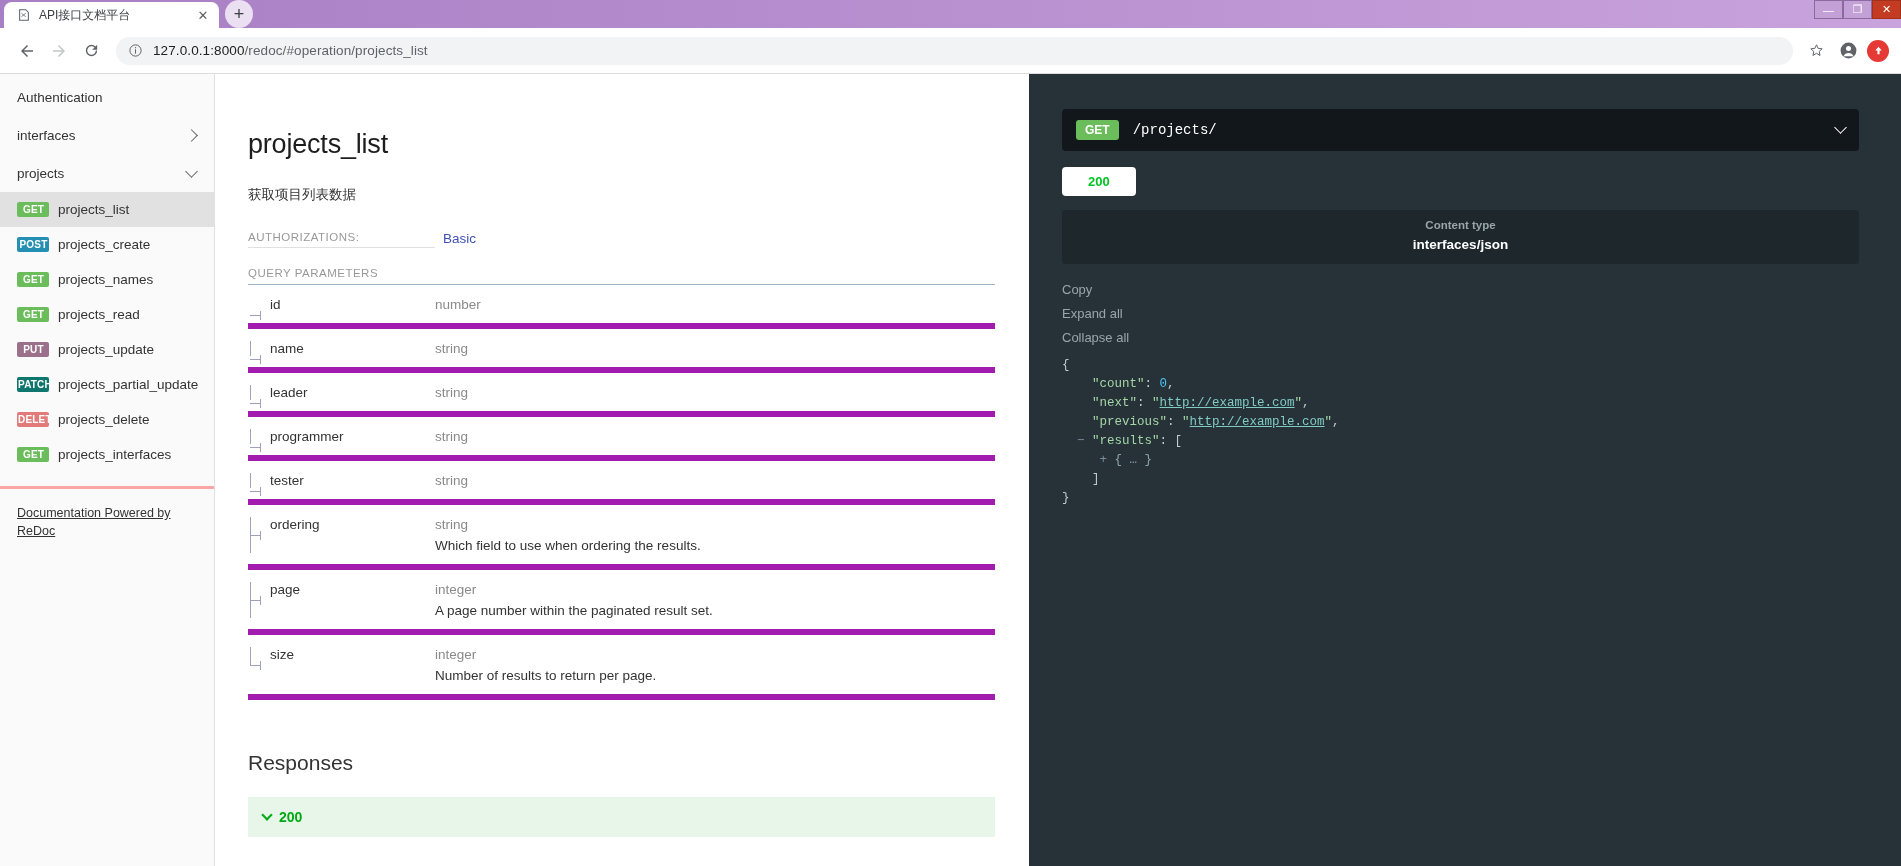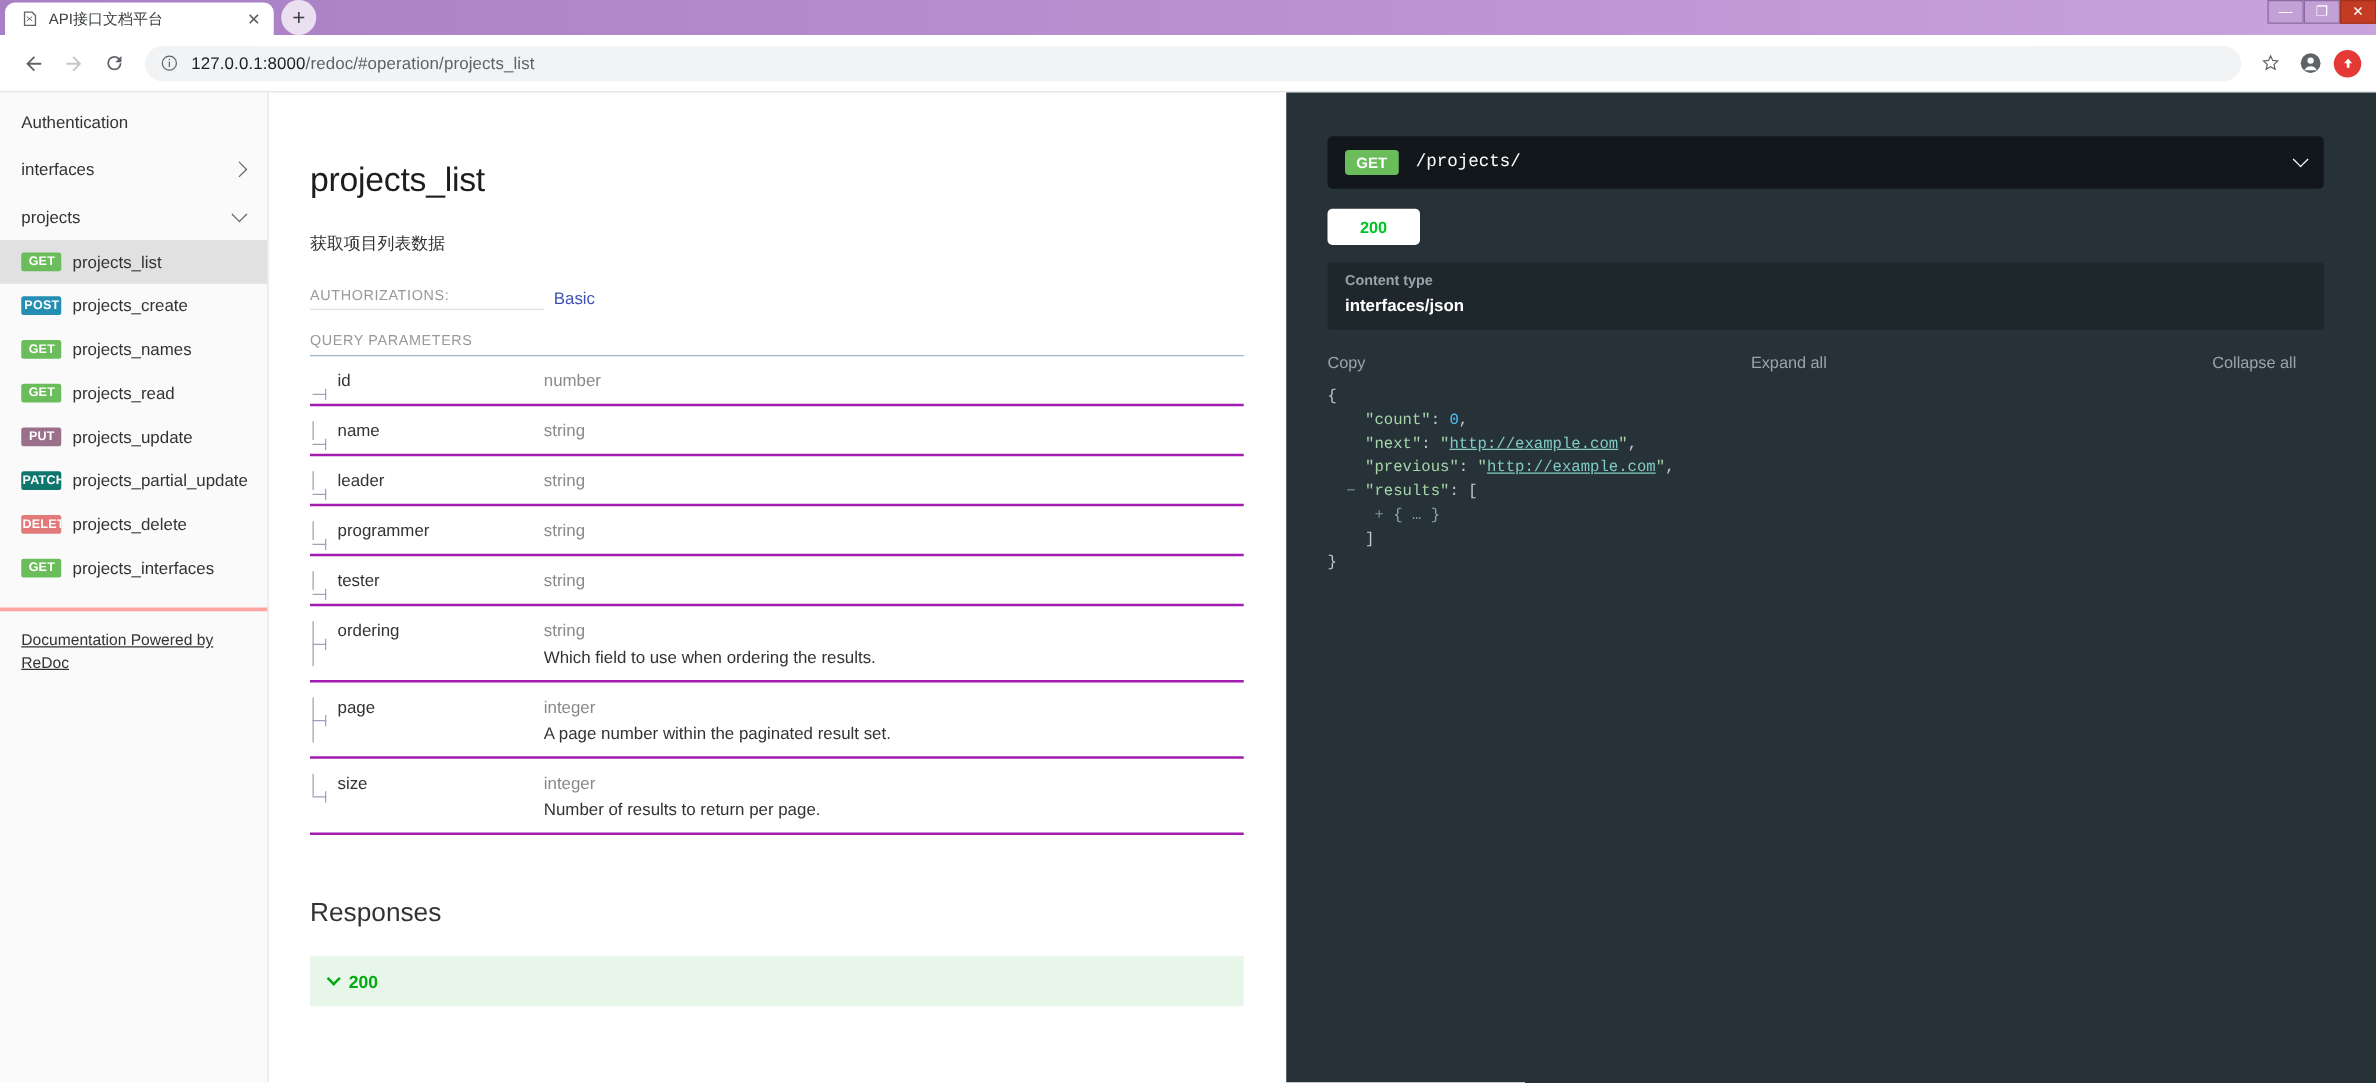--- a/index.html
+++ b/index.html
@@ -249,21 +249,21 @@
     color: #999;
     letter-spacing: 0.5px;
     padding-bottom: 5px;
     border-bottom: 1px solid #9fb4c7;
     width: 747px;
   }
 
   .params { width: 747px; position: relative; }
   .param-row {
     display: flex;
-    border-bottom: 2px solid #a21caf;
+    border-bottom: 6px solid #a21caf;
     padding: 12px 0 11px 0;
     position: relative;
   }
   .param-row:last-child { }
   .param-name-cell {
     width: 187px;
     padding-left: 22px;
     position: relative;
     font-size: 13.5px;
     color: #333;
@@ -377,37 +377,39 @@
     color: #00c424;
     font-size: 13px;
     font-weight: bold;
   }
   .ct-box {
     margin-top: 14px;
     background: #1e272c;
     border-radius: 3px;
     padding: 9px 14px 12px 14px;
     width: 100%;
+    text-align: center;
   }
   .ct-label {
     color: #9aa5ab;
     font-size: 11.5px;
     font-weight: bold;
   }
   .ct-value {
     color: #ffffff;
     font-size: 13.5px;
     font-weight: bold;
     margin-top: 6px;
   }
   .code-actions {
-    display: flex; justify-content: space-between;
+    display: flex; justify-content: flex-end;
     gap: 9px;
     margin-top: 18px;
     padding-right: 22px;
+    flex-direction: column;
   }
   .code-action {
     color: #9aa5ab;
     font-size: 13px;
   }
   .code-block {
     margin-top: 11px;
     font-family: "Liberation Mono", monospace;
     font-size: 12.5px;
     line-height: 19px;

